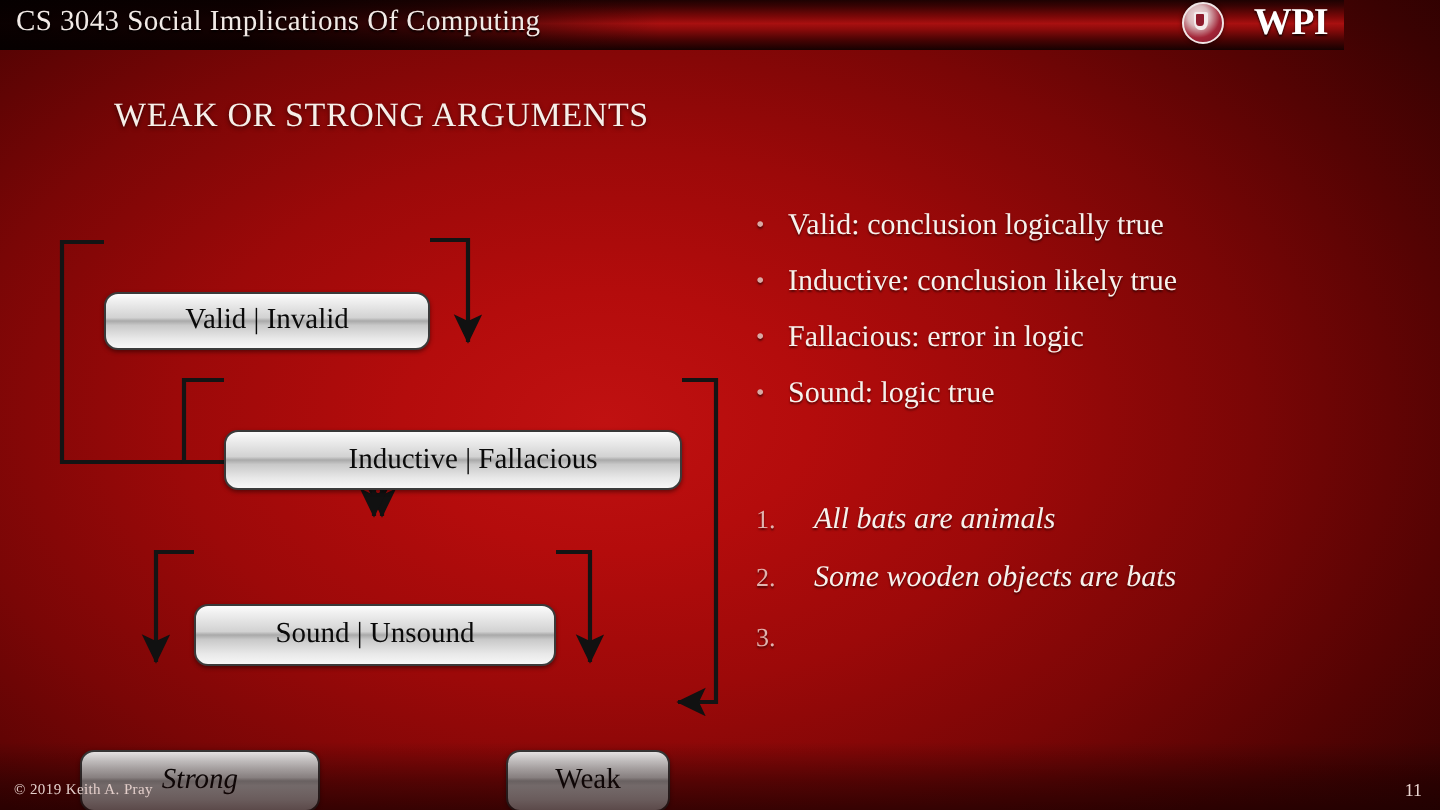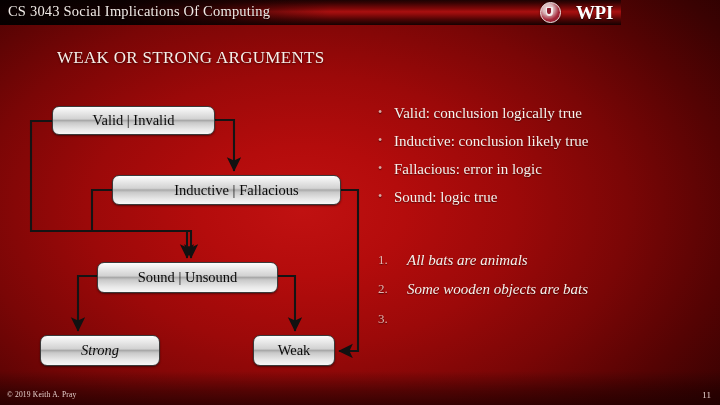--- a/index.html
+++ b/index.html
@@ -22,21 +22,21 @@
         #3a0202 90%,
         #2a0101 100%);
     font-family: "Liberation Serif", "DejaVu Serif", serif;
     color: #fff;
   }
 
   
   #header-bar {
     position: absolute;
     left: 0; top: 0;
-    width: 621px; height: 25px;
+    width: 672px; height: 25px;
     background:
       linear-gradient(to bottom,
         #1d0202 0%,
         #380303 12%,
         #7e0808 34%,
         #a81010 47%,
         #8d0b0b 58%,
         #4d0404 78%,
         #2a0202 92%,
         #160101 100%);
@@ -59,21 +59,21 @@
     letter-spacing: 0.2px;
     color: #f2eae6;
     white-space: nowrap;
     text-shadow: 0 1px 1px rgba(0,0,0,0.9);
   }
   #wpi-logo {
     position: absolute;
     right: 8px; top: 1px;
     height: 23px;
     display: flex;
-    align-items: center;
+    align-items: flex-start;
     gap: 15px;
   }
   #wpi-seal {
     width: 19px; height: 19px;
     border-radius: 50%;
     background: radial-gradient(circle at 38% 32%, #f2dede 0%, #d9b8bb 30%, #a32638 62%, #7d1528 100%);
     border: 1.4px solid #f0e6e6;
     position: relative;
     box-shadow: 0 0 2px rgba(0,0,0,0.6);
   }
@@ -131,20 +131,21 @@
       #e8e8e8 82%,
       #f7f7f7 100%);
     color: #0a0a0a;
     display: flex;
     align-items: center;
     justify-content: center;
     font-size: 14.5px;
     box-shadow: 0 1px 2px rgba(0,0,0,0.45);
     text-align: center;
     line-height: 1;
+    margin-top: 40px;
   }
   #node-valid     { left: 52px;  top: 106px; width: 163px; height: 29px; }
   #node-inductive { left: 112px; top: 175px; width: 229px; height: 30px; padding-left: 20px; }
   #node-sound     { left: 97px;  top: 262px; width: 181px; height: 31px; }
   #node-strong    { left: 40px;  top: 335px; width: 120px;  height: 31px; font-style: italic; }
   #node-weak      { left: 253px; top: 335px; width: 82px;  height: 31px; }
 
   
   #bullets { position: absolute; left: 378px; top: 104px; width: 326px; }
   .bullet-row {

